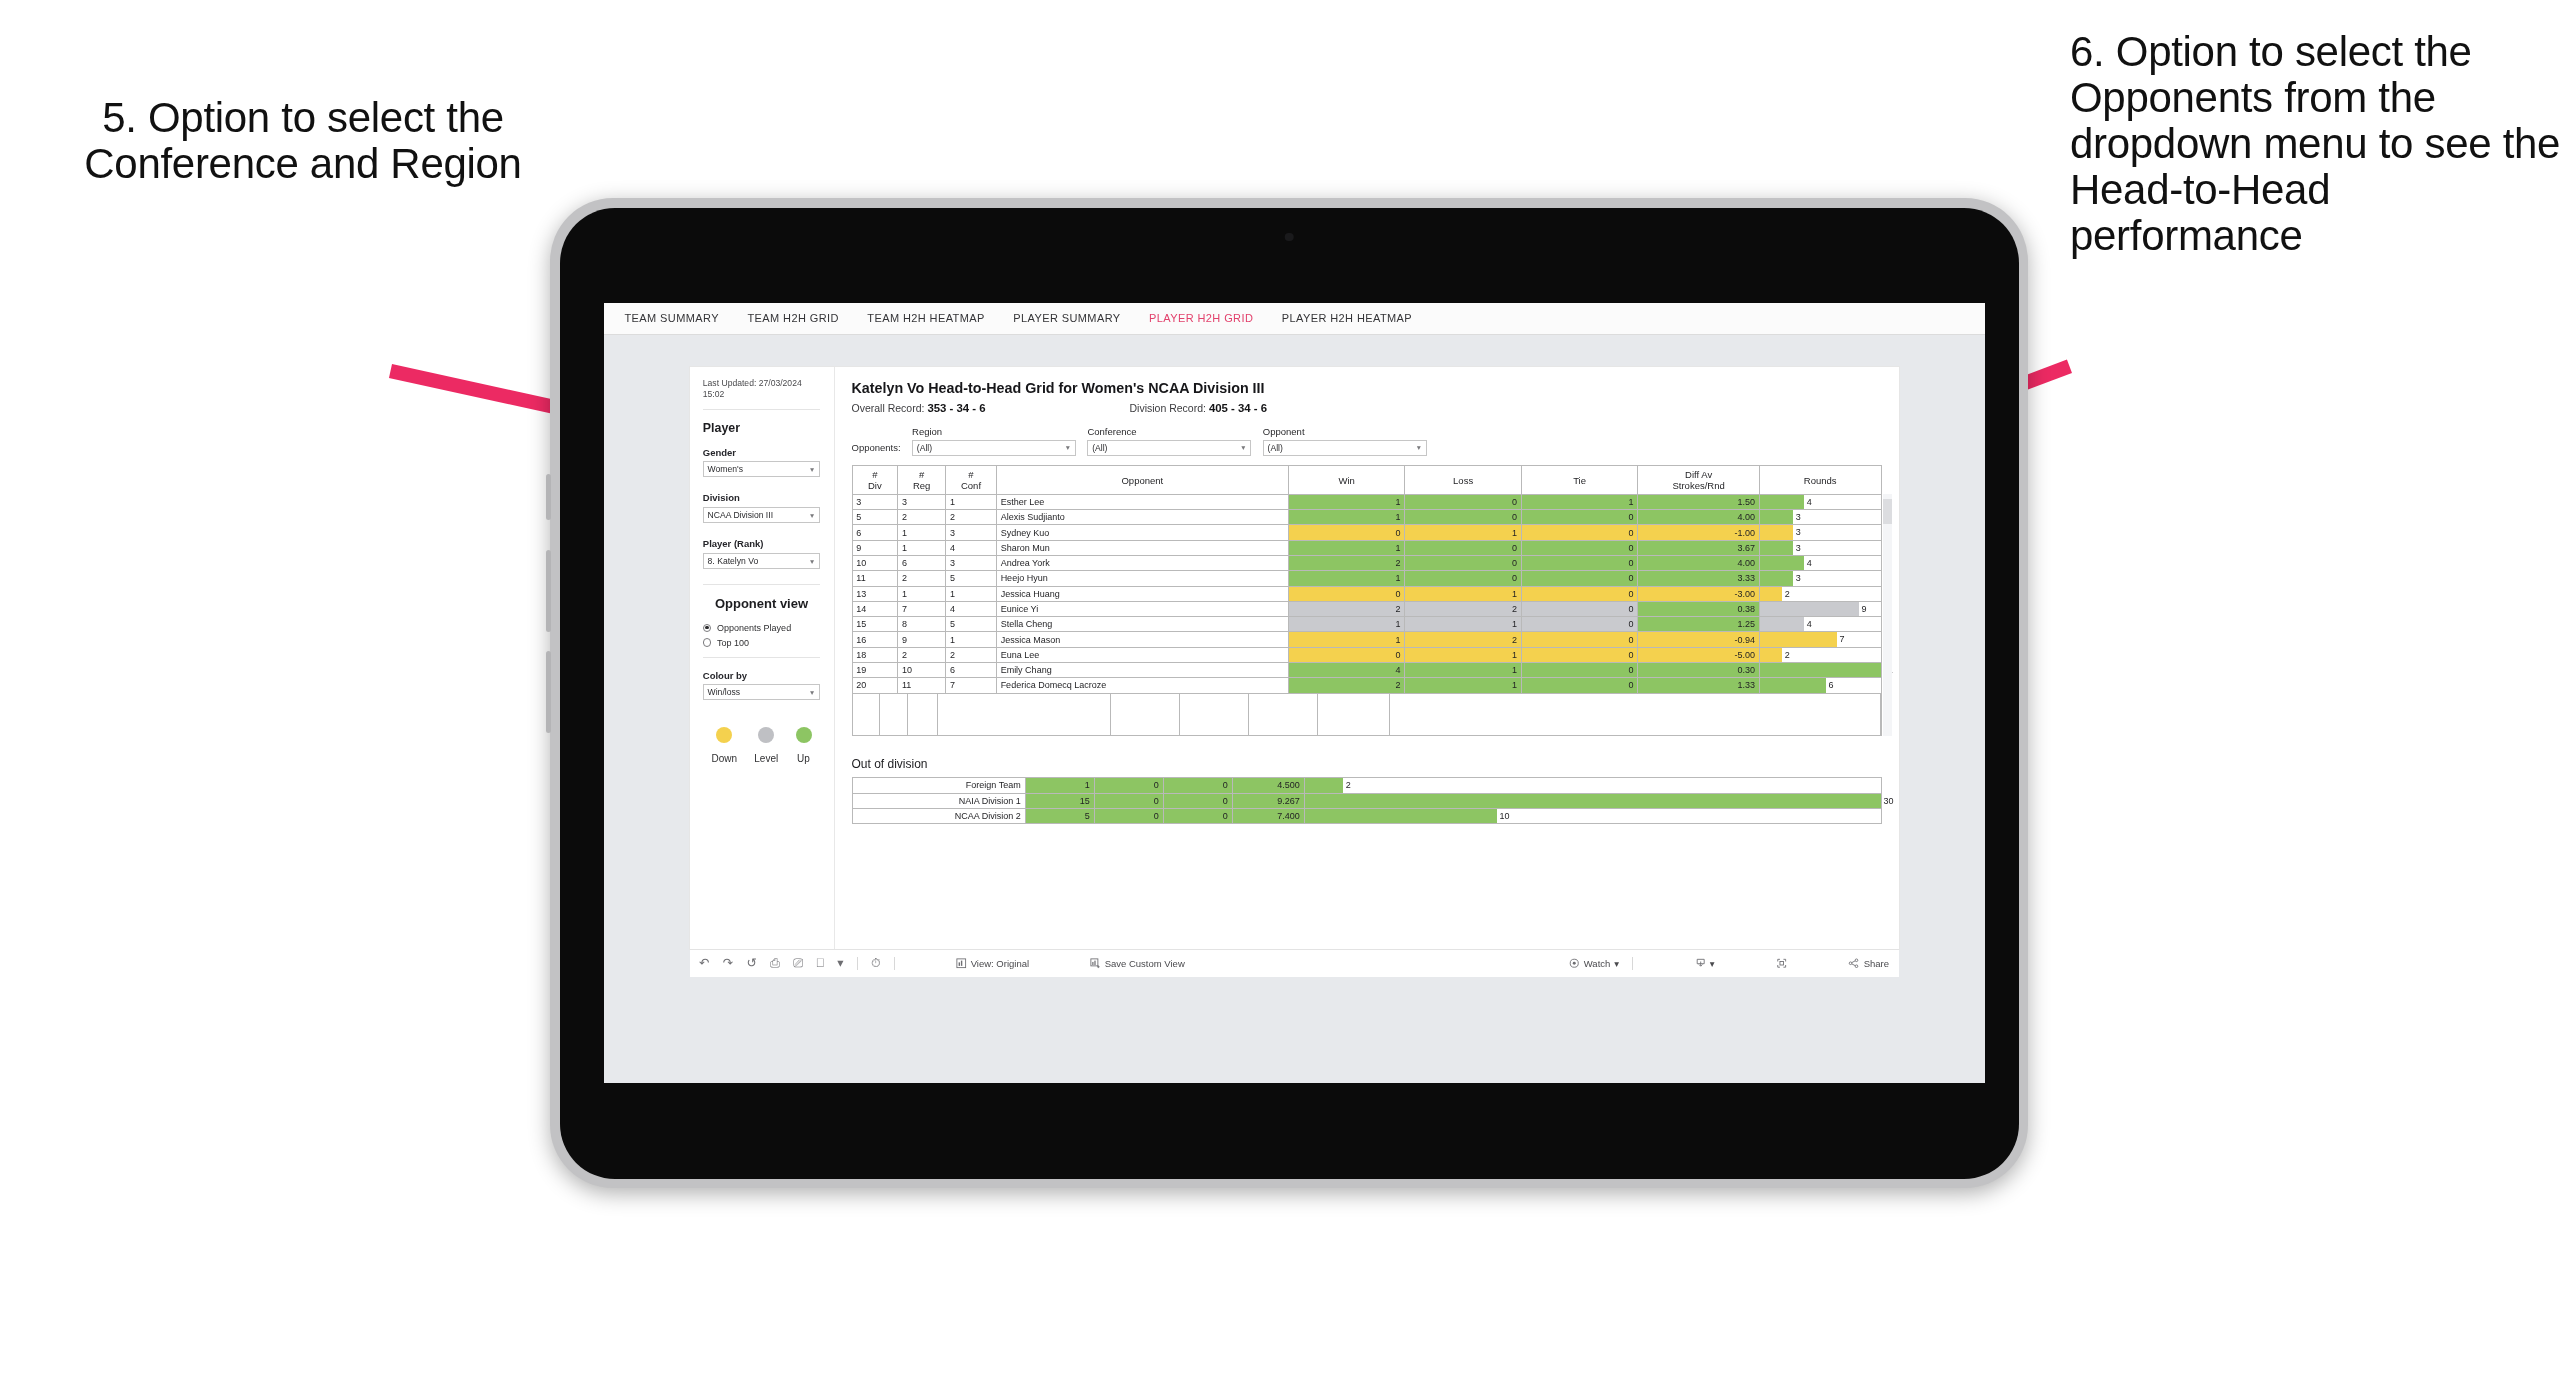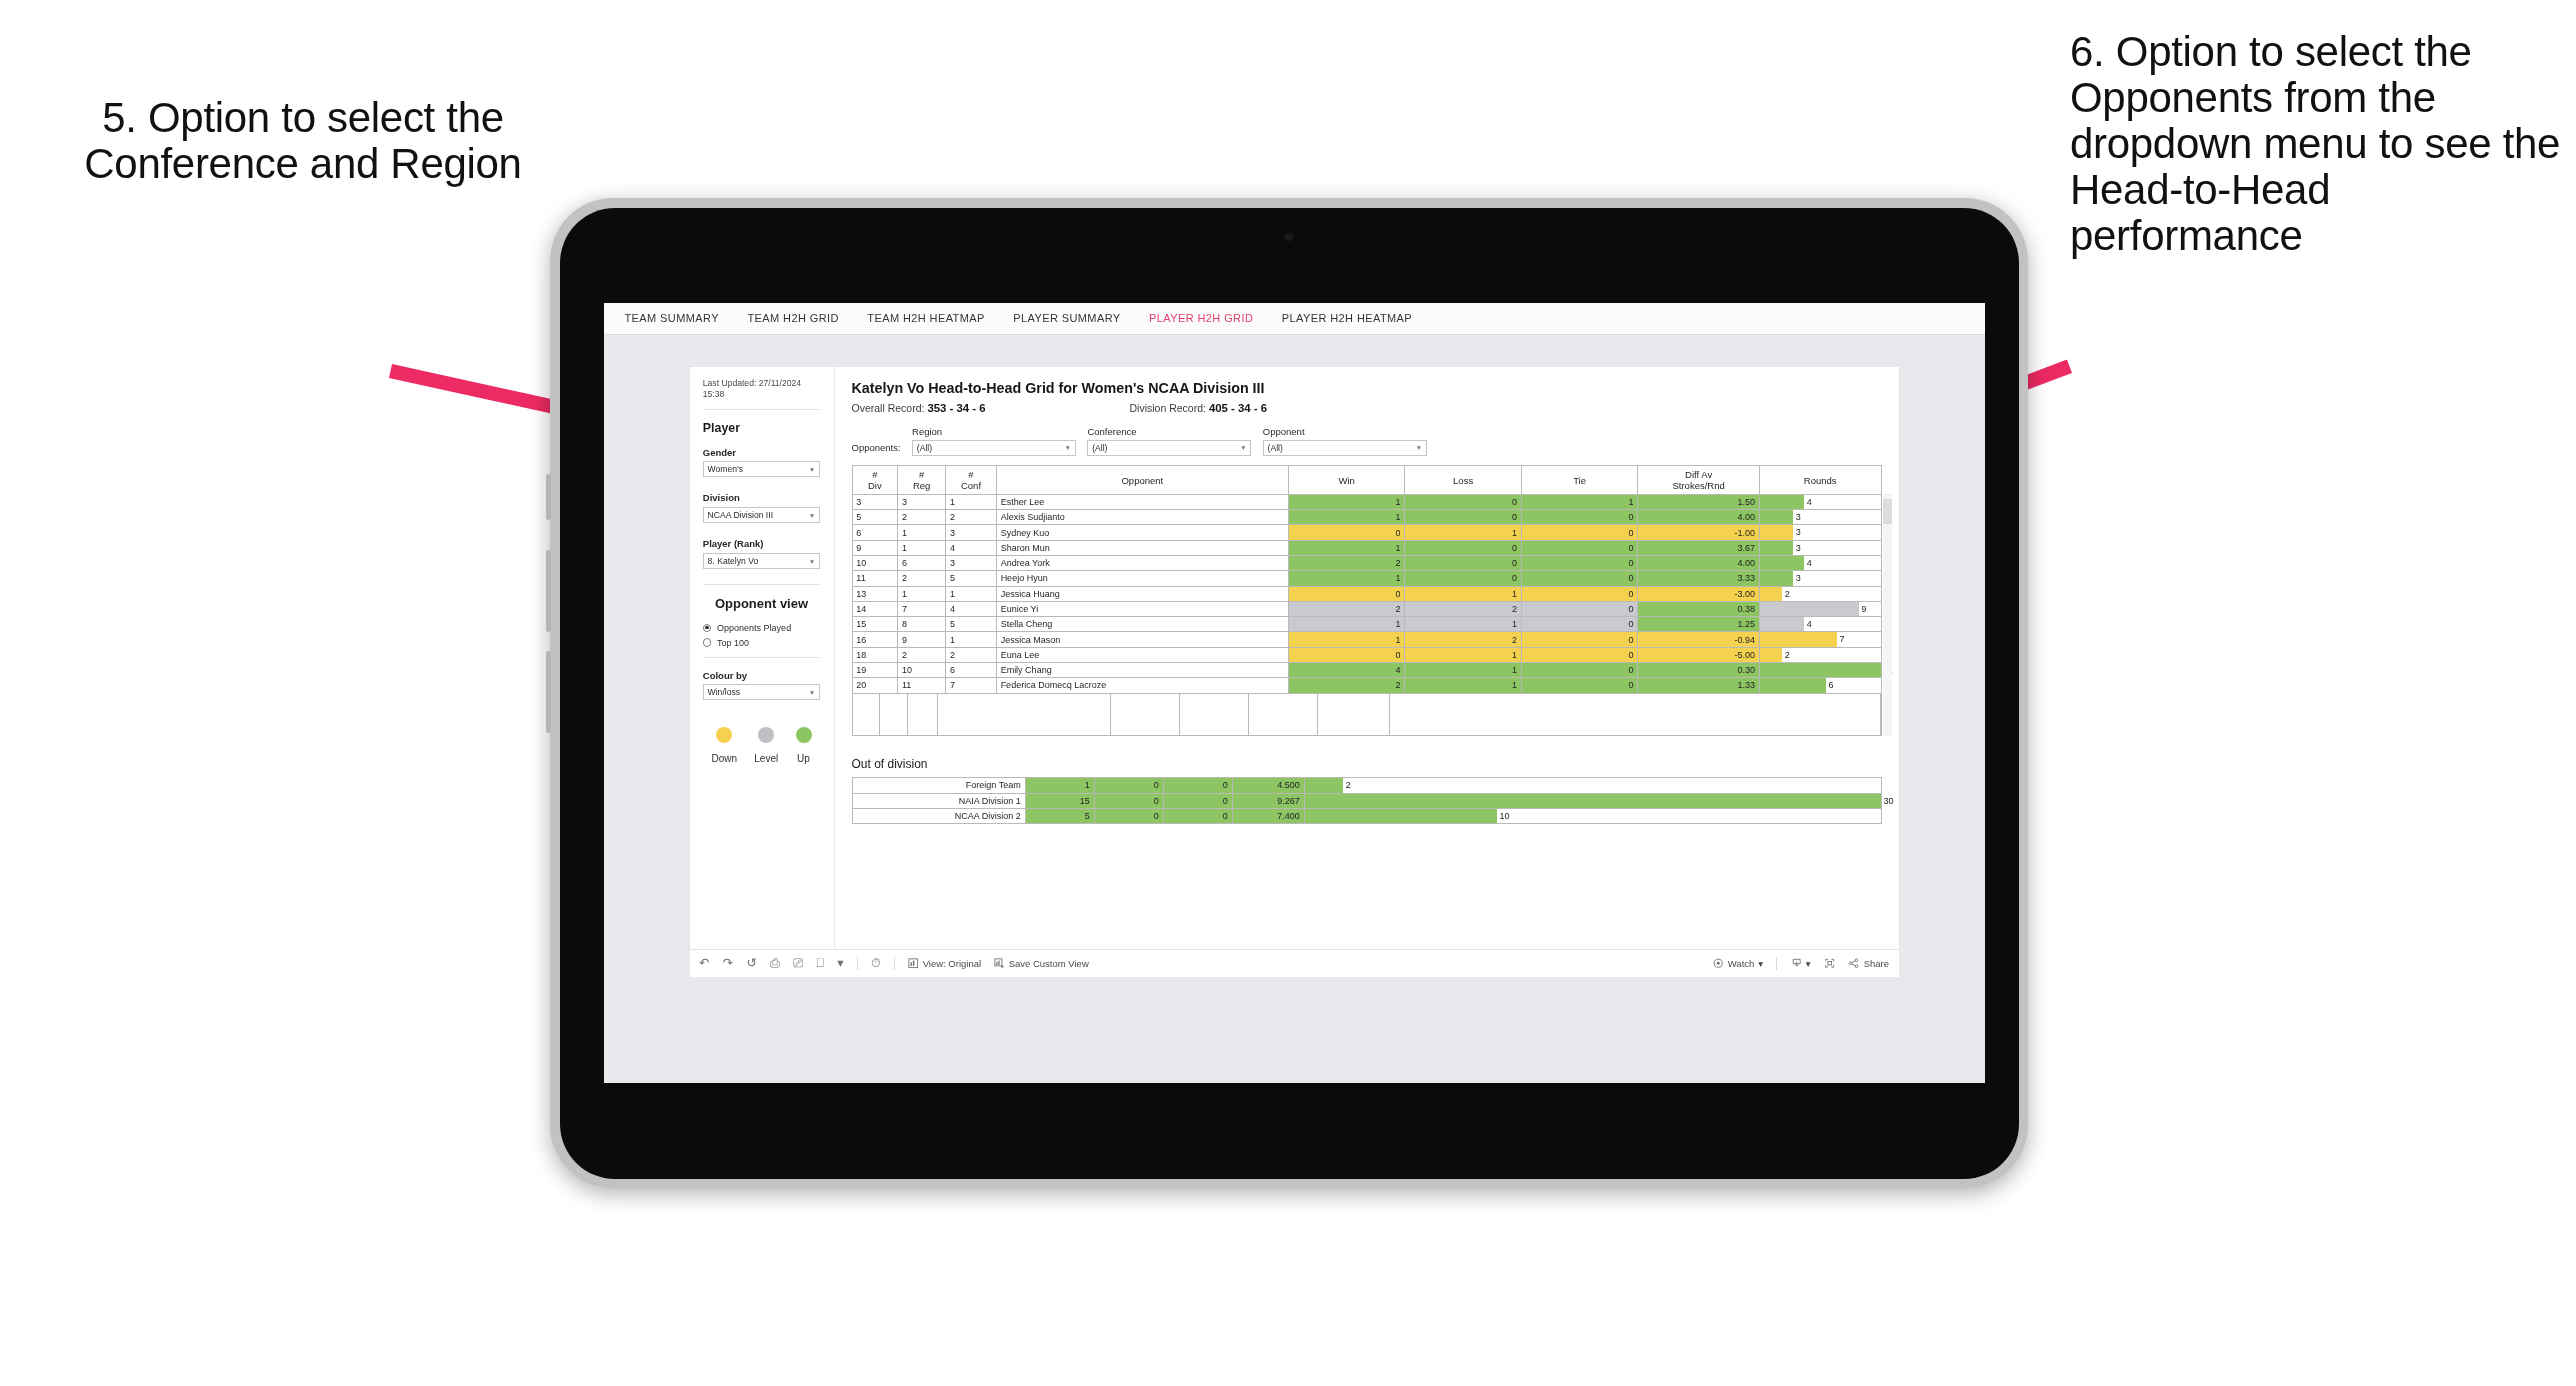--- a/index.html
+++ b/index.html
@@ -193,21 +193,21 @@
 
   
   .toolbar {
     margin: 0 86px; height: 28.5px; background: #fff;
     border-top: 1px solid #e3e3e3;
     display: flex; align-items: center; gap: 13.3px;
     padding: 0 9.5px; font-size: 9.5px; color: #4a4a4e;
   }
   .tb-ic { font-size: 12.4px; color: #6e6e72; cursor: pointer; line-height: 1; }
   .tb-div { width: 1px; height: 13.3px; background: #d8d8d8; }
-  .tb-item { display: flex; align-items: center; gap: 3.8px; cursor: pointer; }
+  .tb-item { display: flex; align-items: center; gap: 3.8px; cursor: pointer; margin-left: 48px; }
   .tb-right { margin-left: auto; display: flex; align-items: center; gap: 13.3px; }
   svg.ti { display: block; }
 </style>
 </head>
 <body>
 
 <div class="stage">
 
   <div class="annot" id="annot-left">5. Option to select the Conference and Region</div>
   <div class="annot" id="annot-right">6. Option to select the Opponents from the dropdown menu to see the Head-to-Head performance</div>
@@ -239,21 +239,21 @@
             <div class="subnav-item">TEAM H2H HEATMAP</div>
             <div class="subnav-item">PLAYER SUMMARY</div>
             <div class="subnav-item active">PLAYER H2H GRID</div>
             <div class="subnav-item">PLAYER H2H HEATMAP</div>
           </div>
 
           <div class="viz-wrap">
             <div class="viz">
 
               <div class="side">
-                <div class="updated">Last Updated: 27/11/2024 15:38</div>
+                <div class="updated">Last Updated: 27/03/2024 15:02</div>
                 <div class="side-rule"></div>
 
                 <div class="side-h">Player</div>
 
                 <div class="fld">
                   <div class="fld-label">Gender</div>
                   <div class="select">
                     <span>Women's</span>
                     <span class="car">▼</span>
                   </div>

